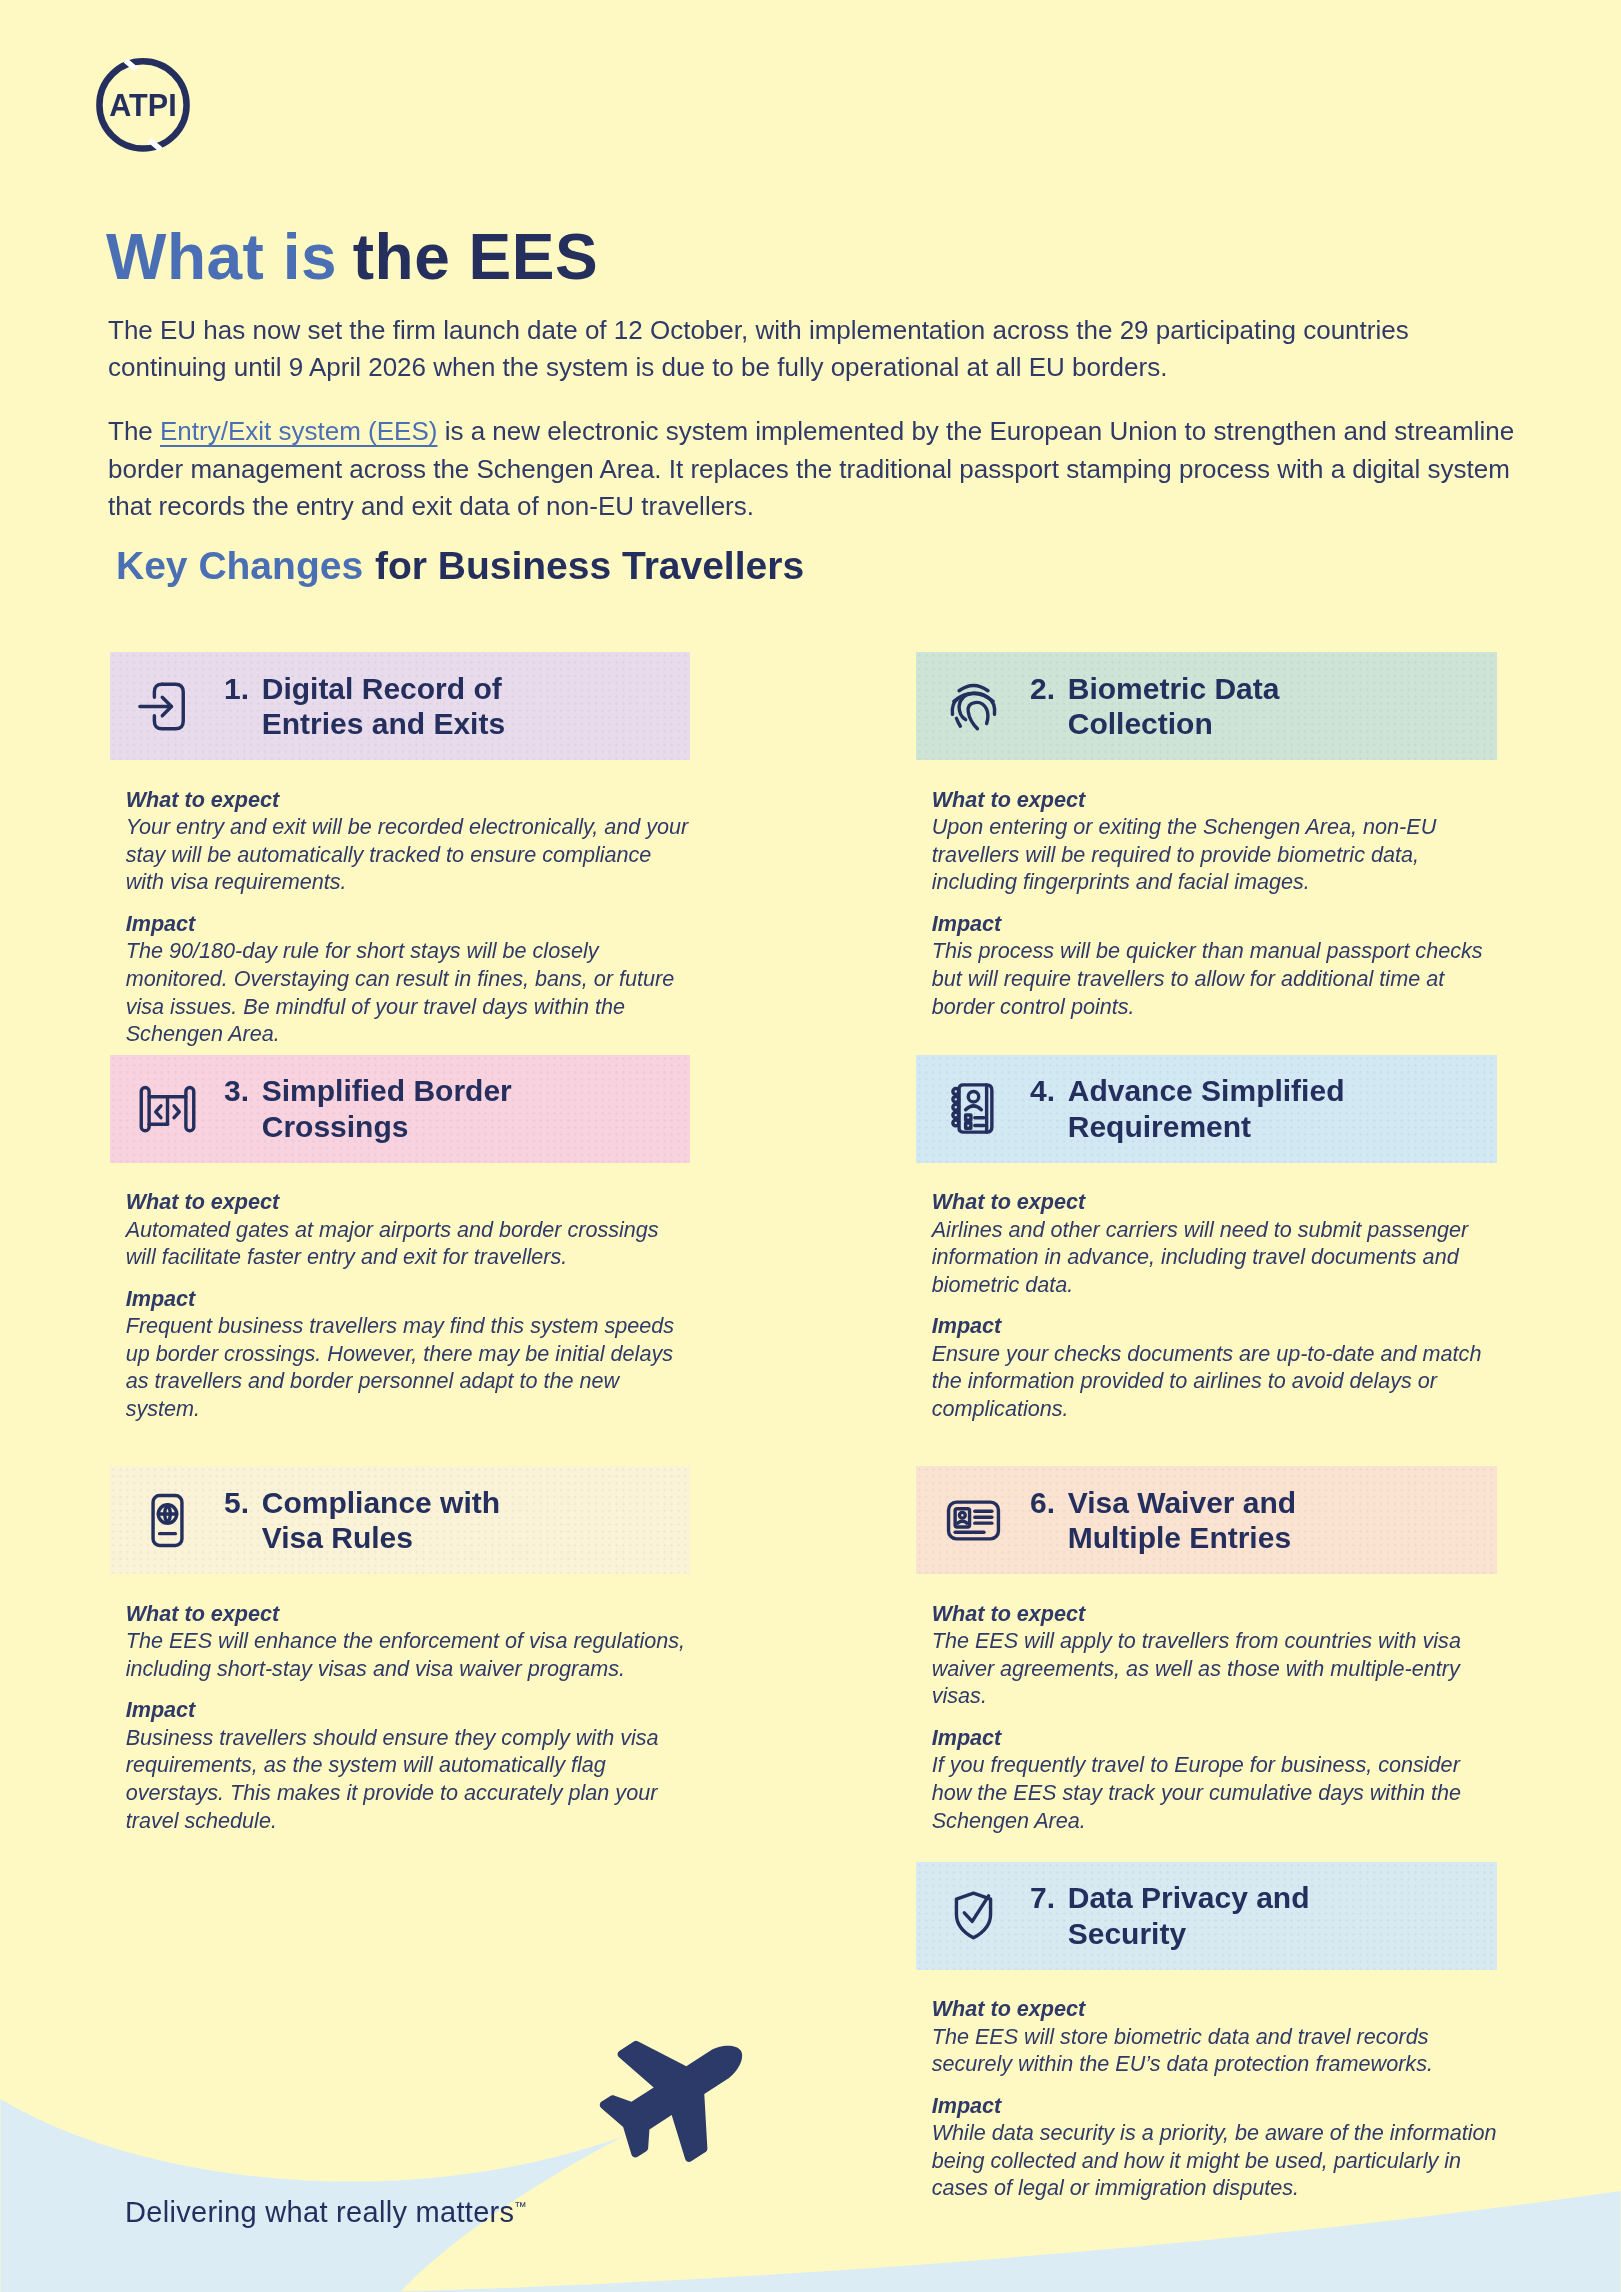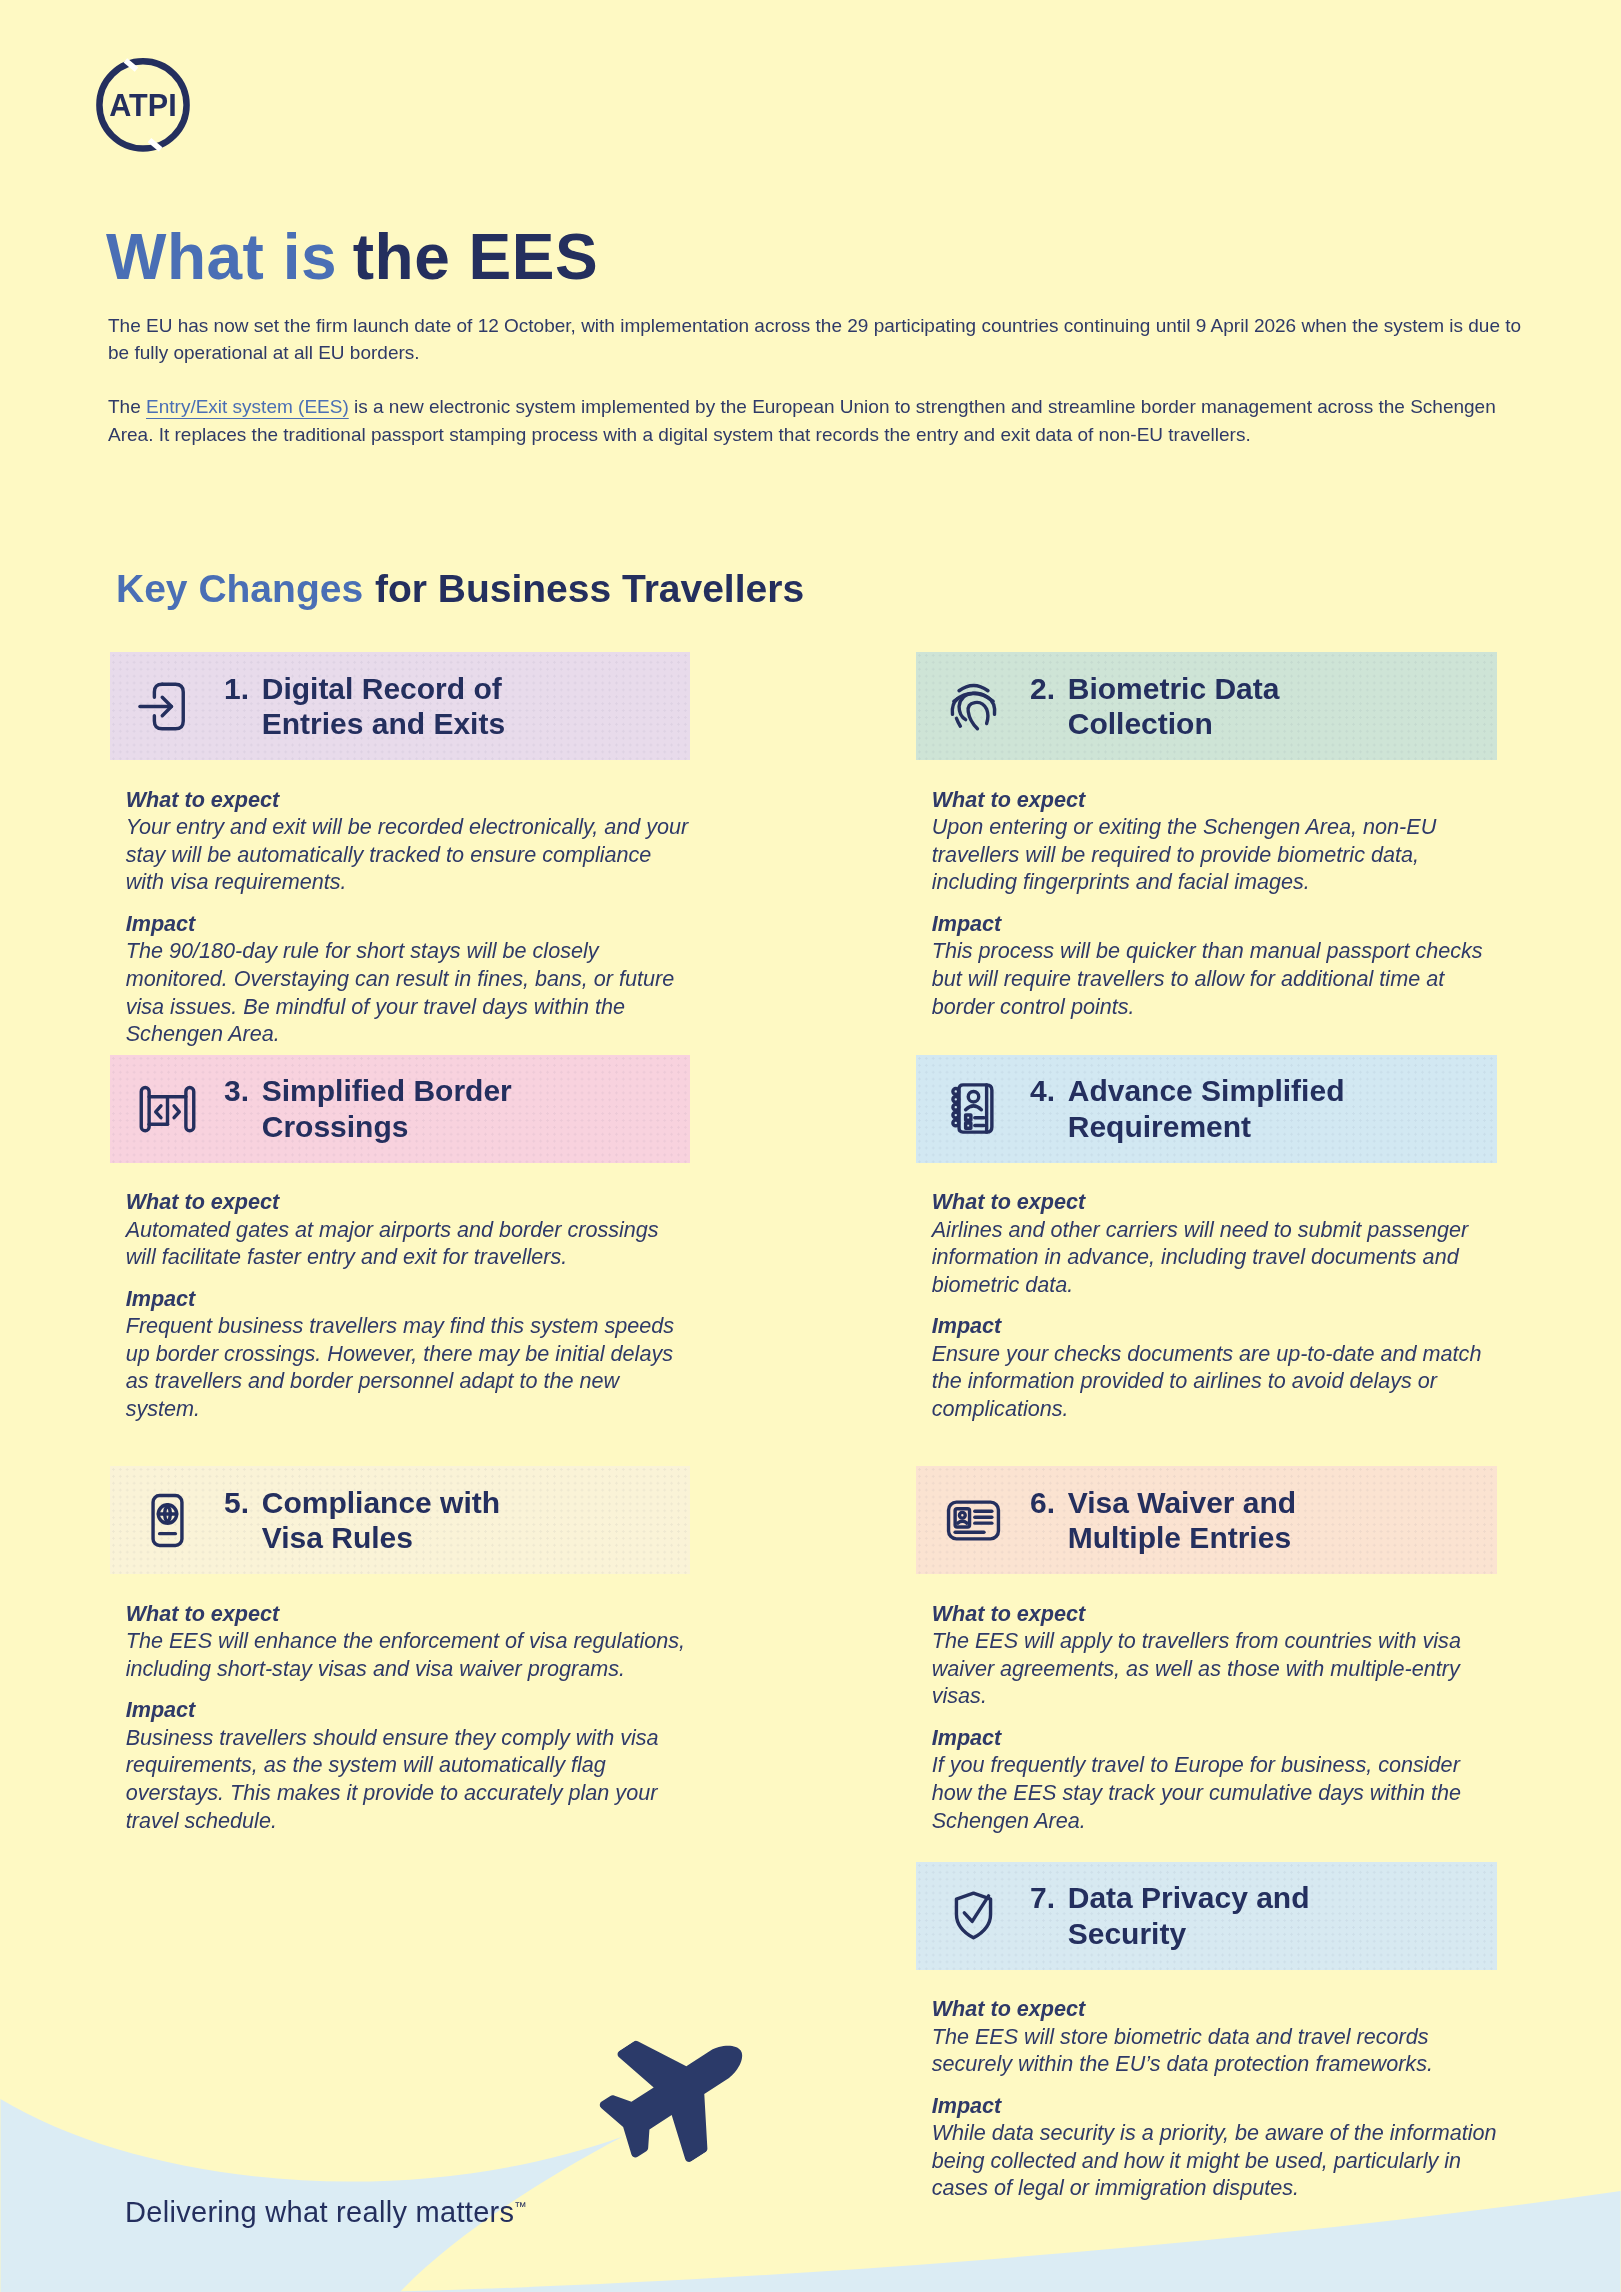--- a/index.html
+++ b/index.html
@@ -5,24 +5,24 @@
   html,body{margin:0;padding:0;background:#ffffff;}
   .page{
     position:relative;width:1621px;height:2293px;background:#fef9c3;
     font-family:"Liberation Sans",sans-serif;overflow:hidden;color:var(--body,#303c6b);
   }
   
   .logo{position:absolute;left:92px;top:53px;width:102px;height:104px;}
   .page-title{position:absolute;left:106px;top:220px;font-size:64px;font-weight:700;letter-spacing:0.5px;white-space:nowrap;}
   .page-title .accent{color:var(--accent,#4a6fb5);}
   .page-title .rest{color:var(--navy,#212c5c);margin-left:15.7px;}
-  .intro{position:absolute;left:108px;top:312px;width:1423px;font-size:19px;line-height:1.44;color:var(--body,#2f3a68);}
+  .intro{position:absolute;left:108px;top:312px;width:1423px;font-size:26px;line-height:1.44;color:var(--body,#2f3a68);}
   .intro p{margin:0 0 26.5px 0;}
   .ees-link{color:var(--accent,#4a6fb5);text-decoration:underline;text-underline-offset:4.9px;cursor:pointer;}
-  .section-heading{position:absolute;left:116px;top:567px;font-size:39px;font-weight:700;white-space:nowrap;}
+  .section-heading{position:absolute;left:116px;top:544px;font-size:39px;font-weight:700;white-space:nowrap;}
   .section-heading .accent{color:var(--accent,#4a6fb5);}
   .section-heading .rest{color:var(--navy,#212c5c);margin-left:11.8px;}
   
   .cols{position:absolute;left:110px;top:652px;display:flex;gap:226px;align-items:flex-start;}
   .col{width:581px;display:flex;flex-direction:column;}
   .col-left{width:580px;}
   .card-header{
     height:108px;display:flex;align-items:center;padding:0 13.7px 0 25.5px;box-sizing:border-box;
     background-image:radial-gradient(rgba(43,53,96,.06) 1px,transparent 1.3px);background-size:6.9px 6.9px;
   }

